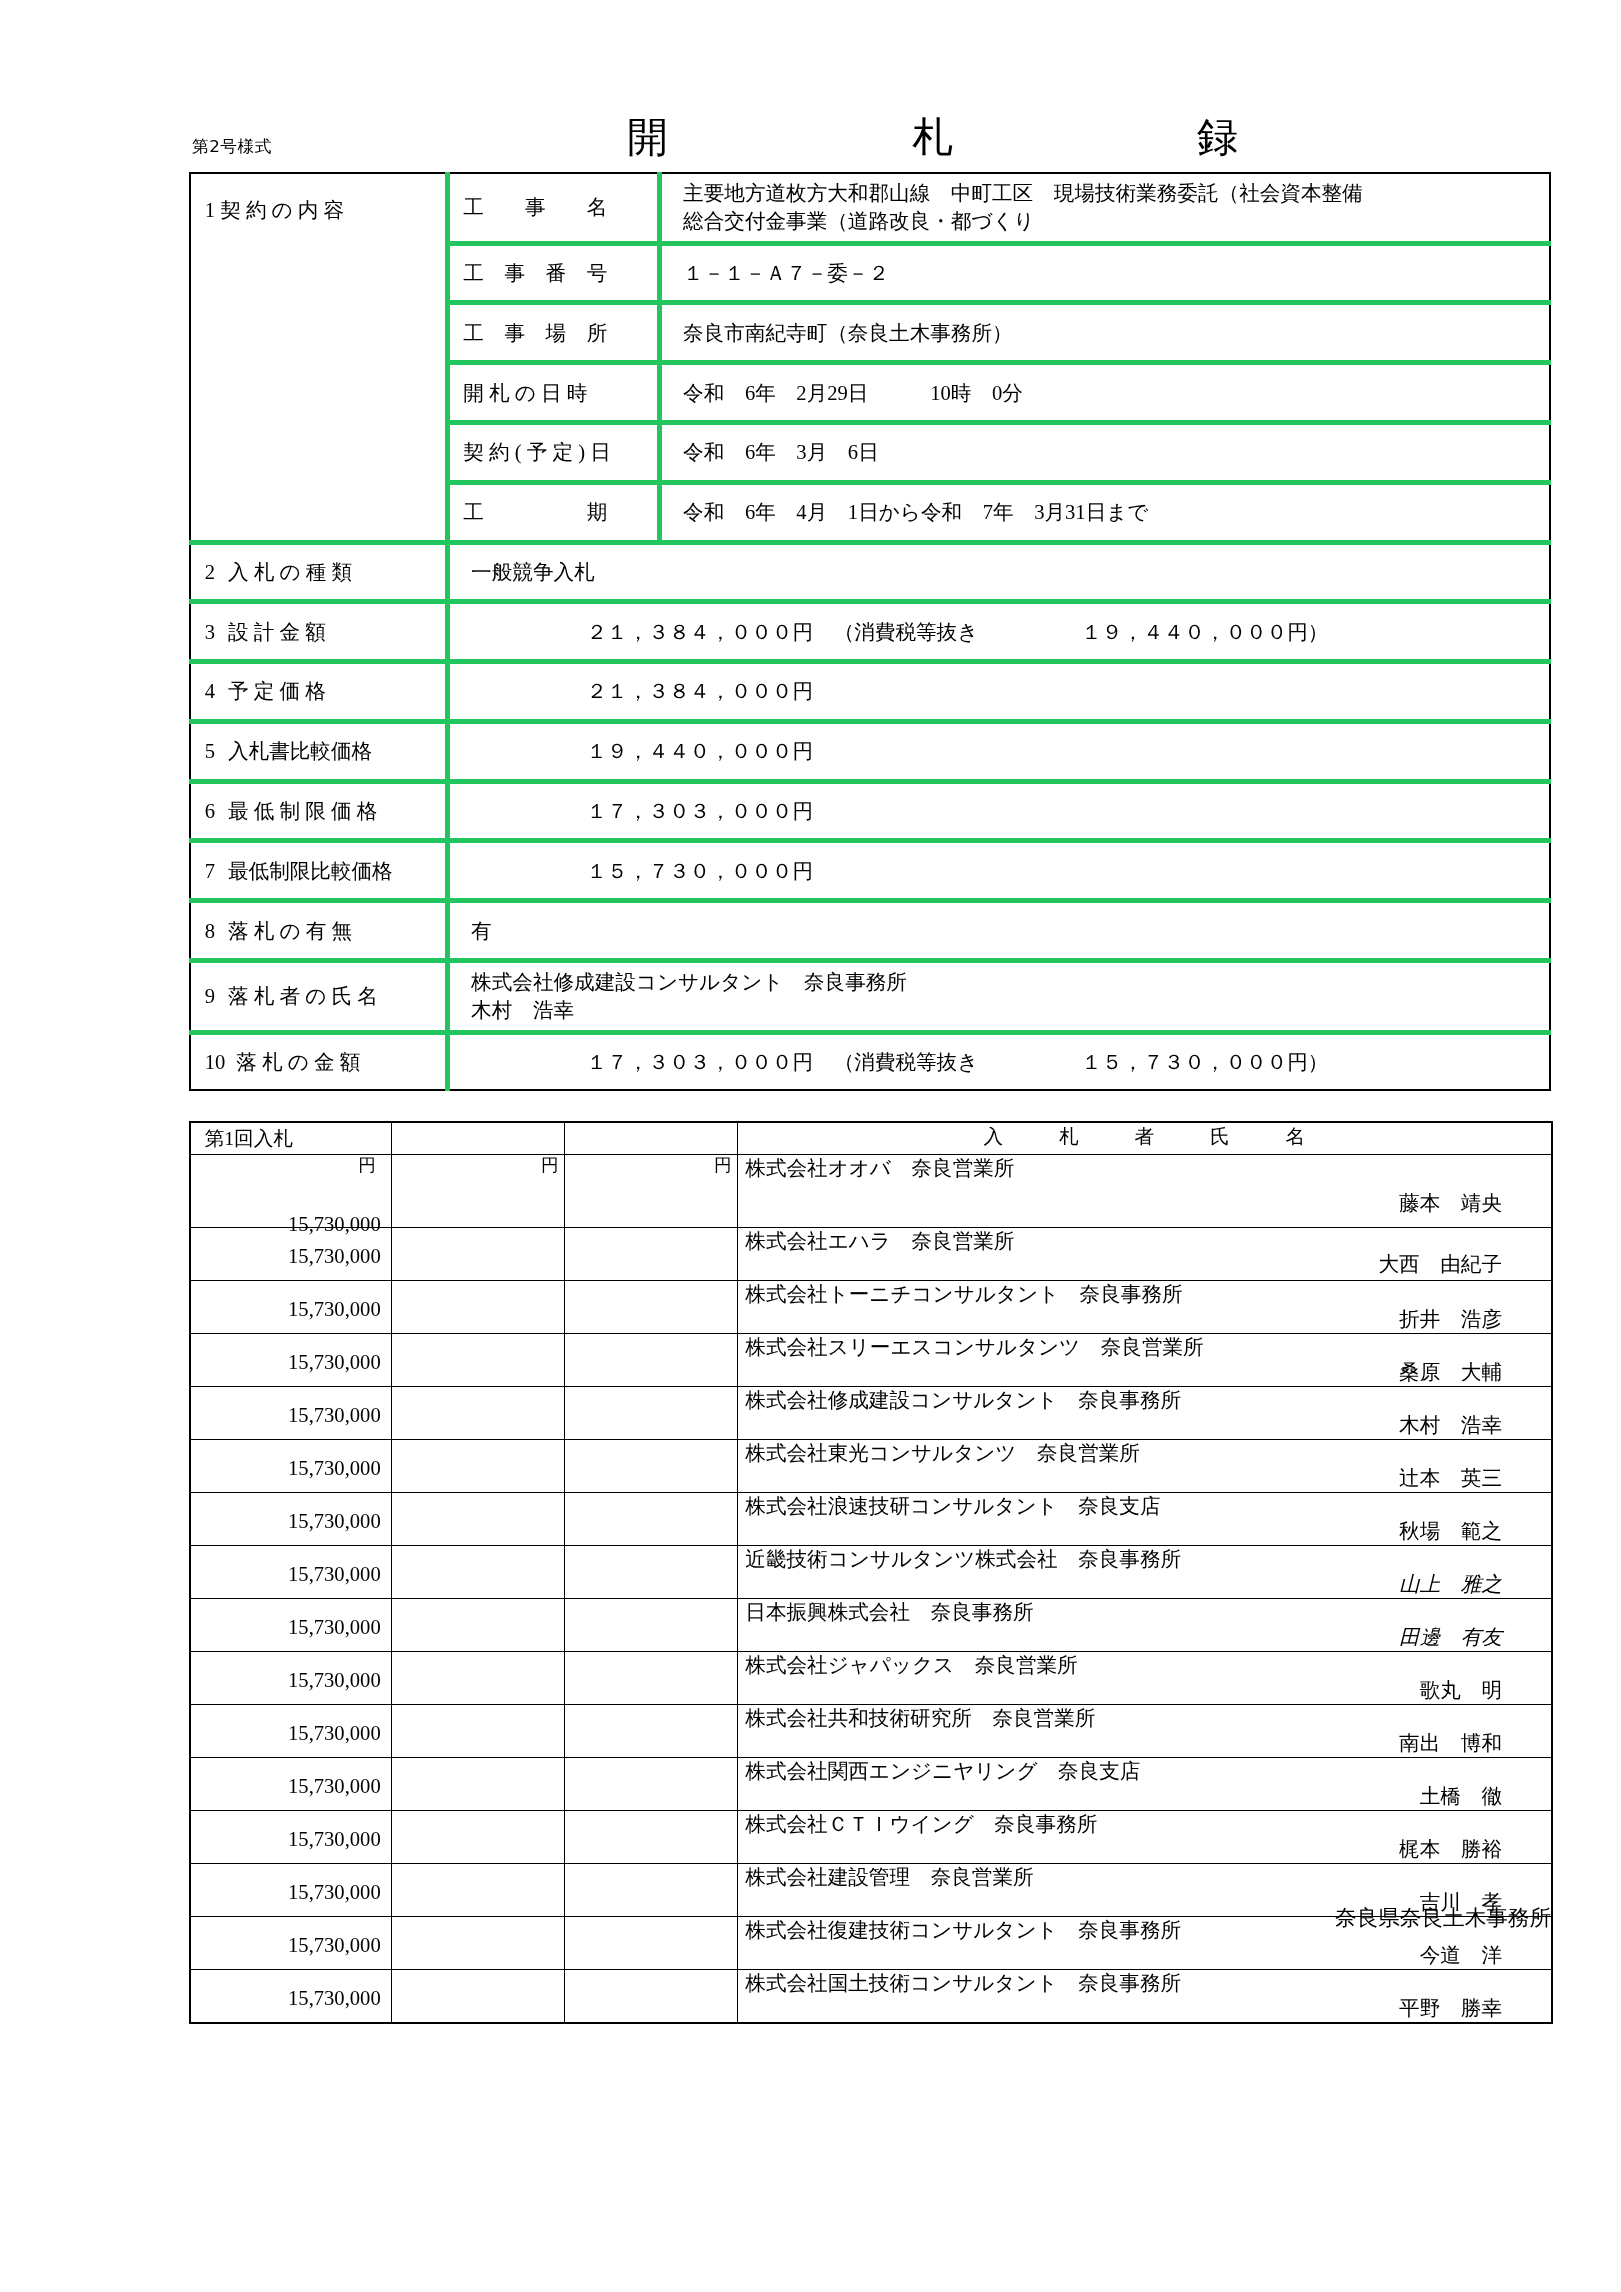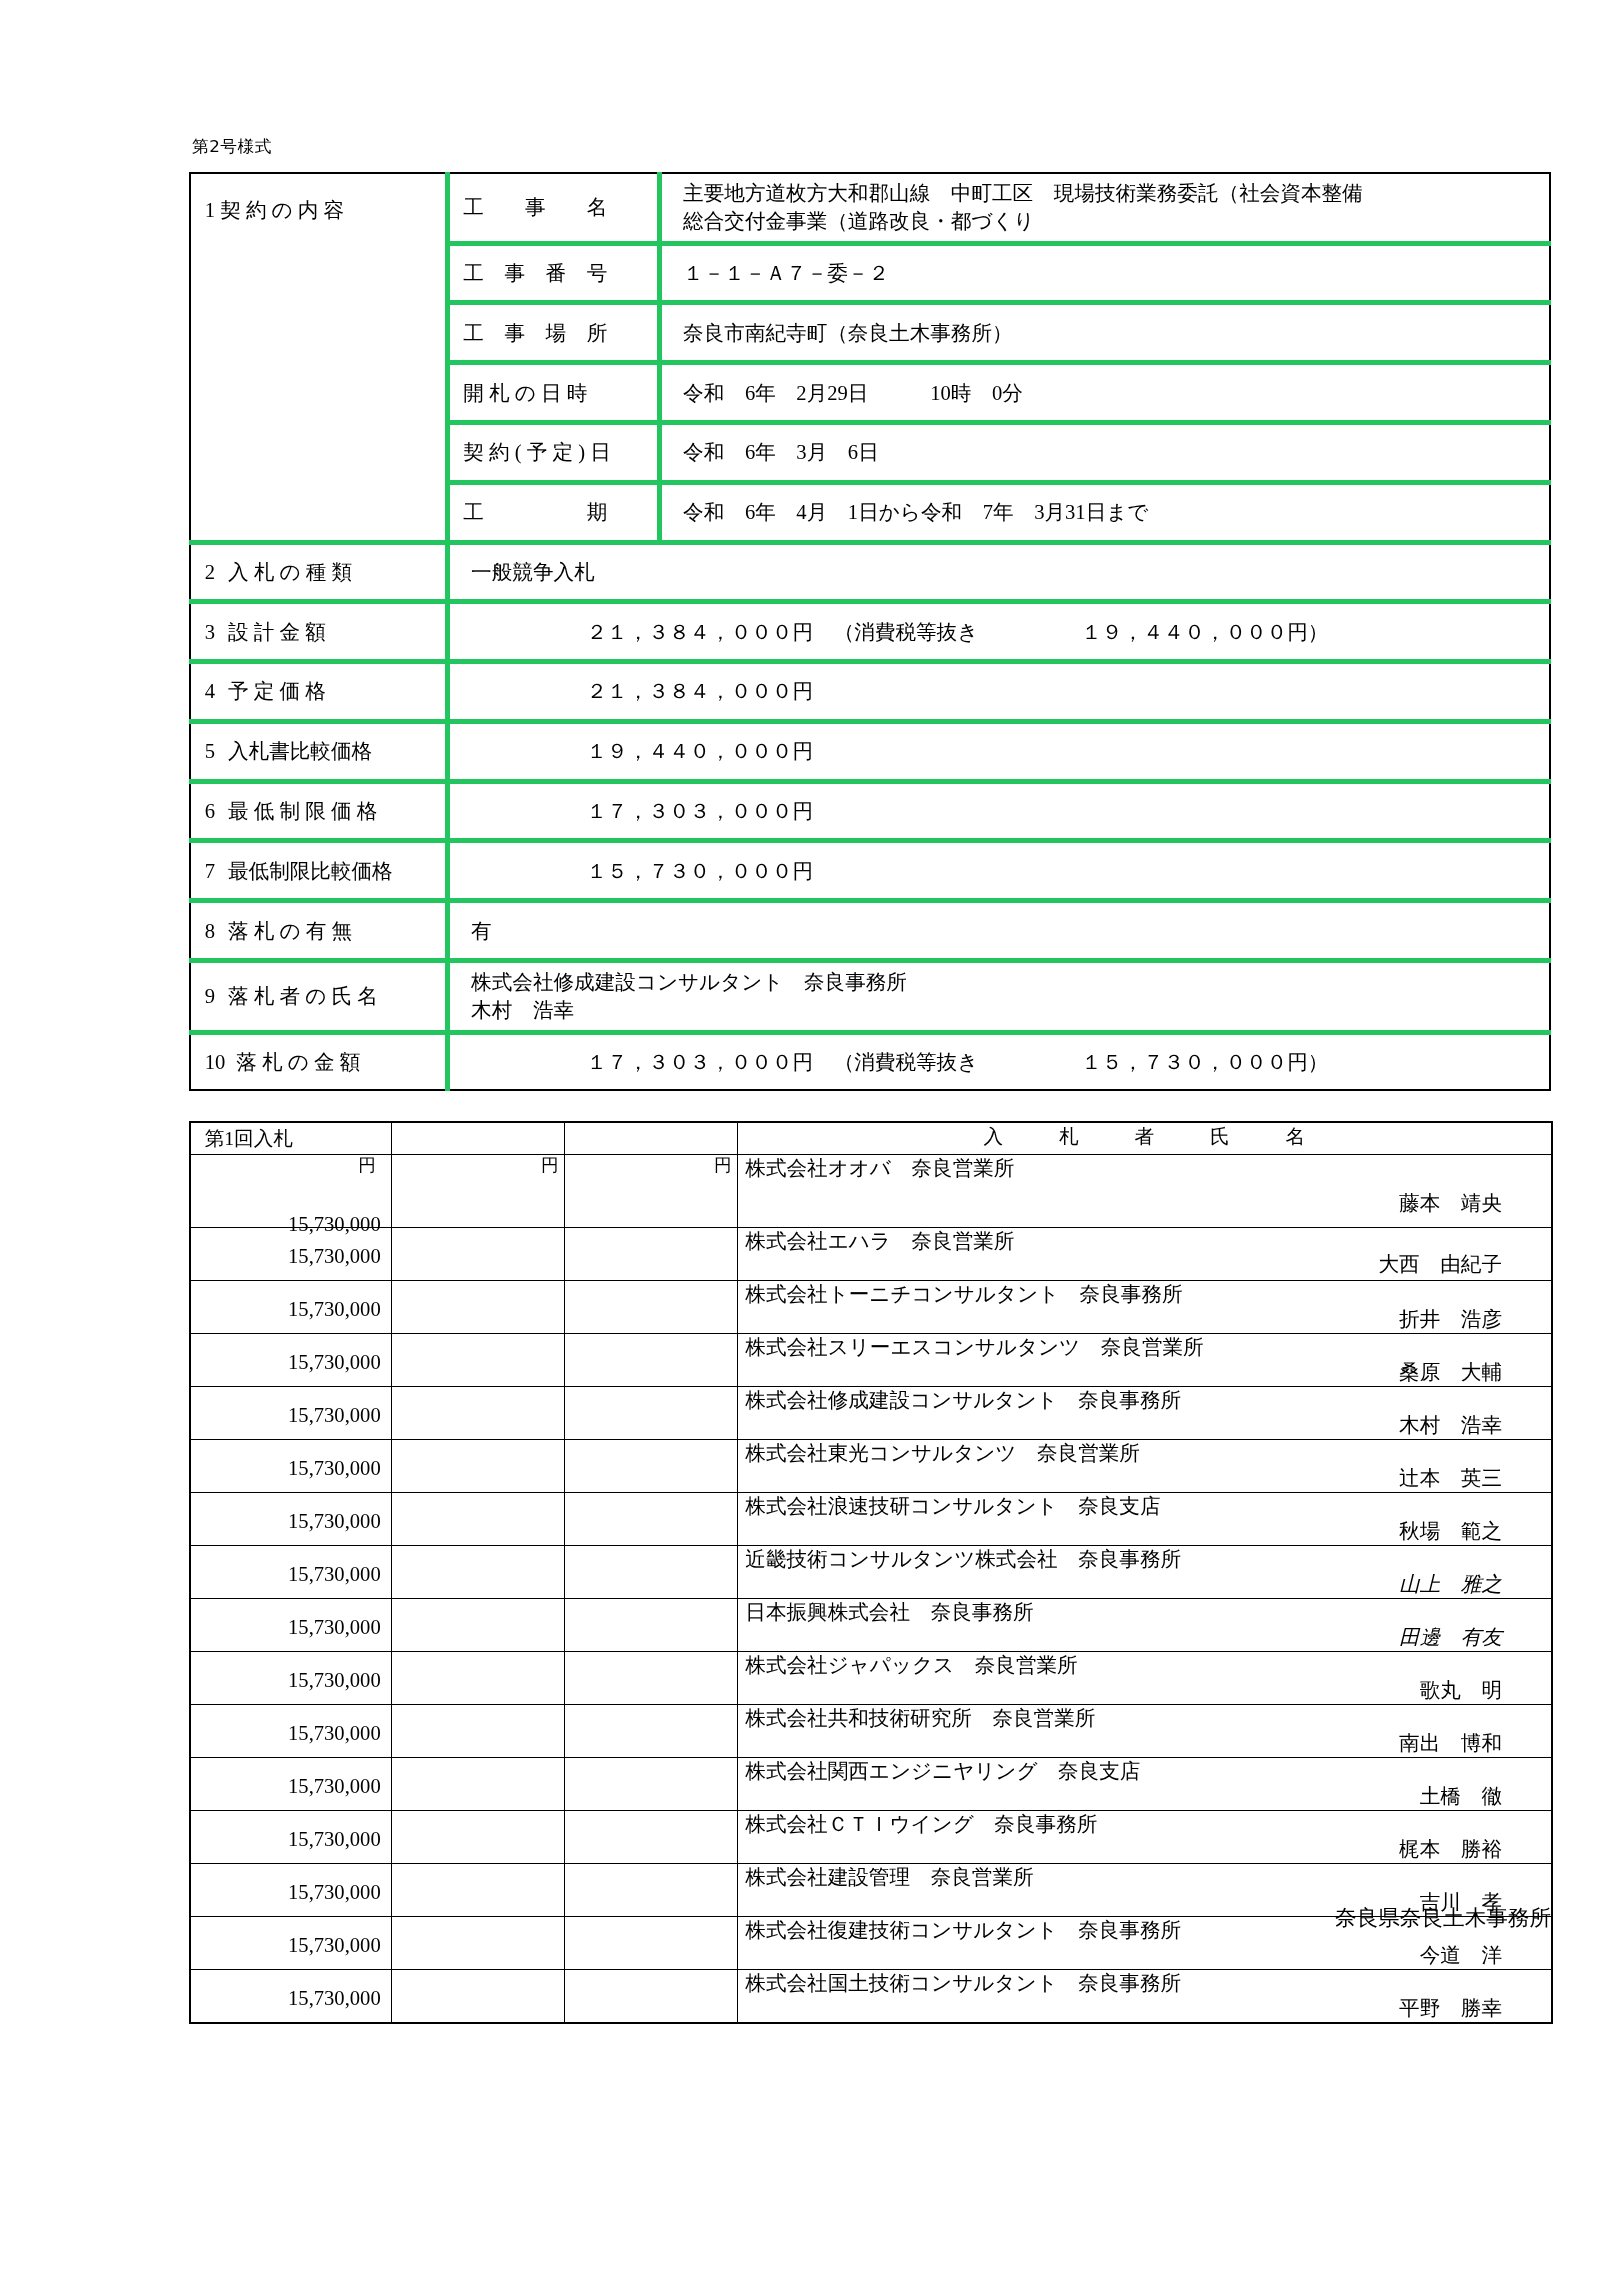--- a/index.html
+++ b/index.html
@@ -132,20 +132,21 @@
     font-size:21.6px;
     white-space:nowrap;
   }
 </style>
 </head>
 <body>
 
 <div class="page">
 
   <div class="form-no">第2号様式</div>
+  <div class="doc-title">開　　札　　録</div>
 
   <table class="main-tbl">
     <colgroup>
       <col style="width:257px">
       <col style="width:212px">
       <col>
     </colgroup>
     <tbody>
 
       <tr>

